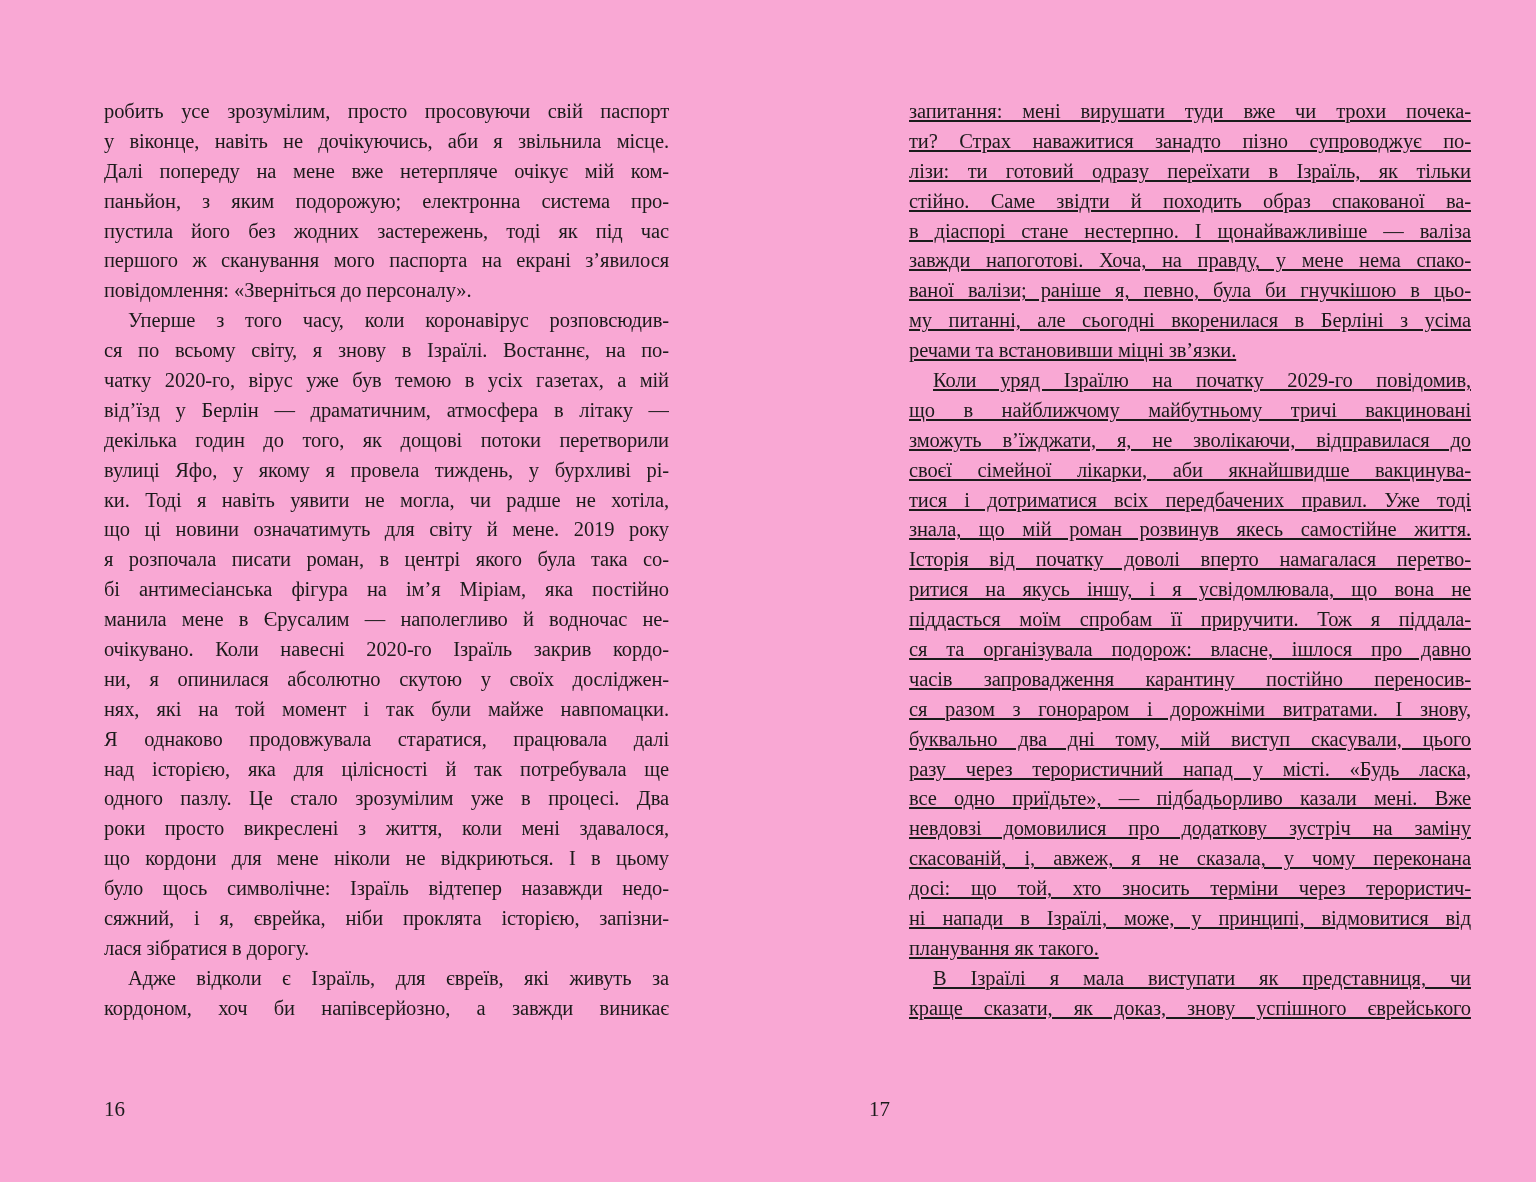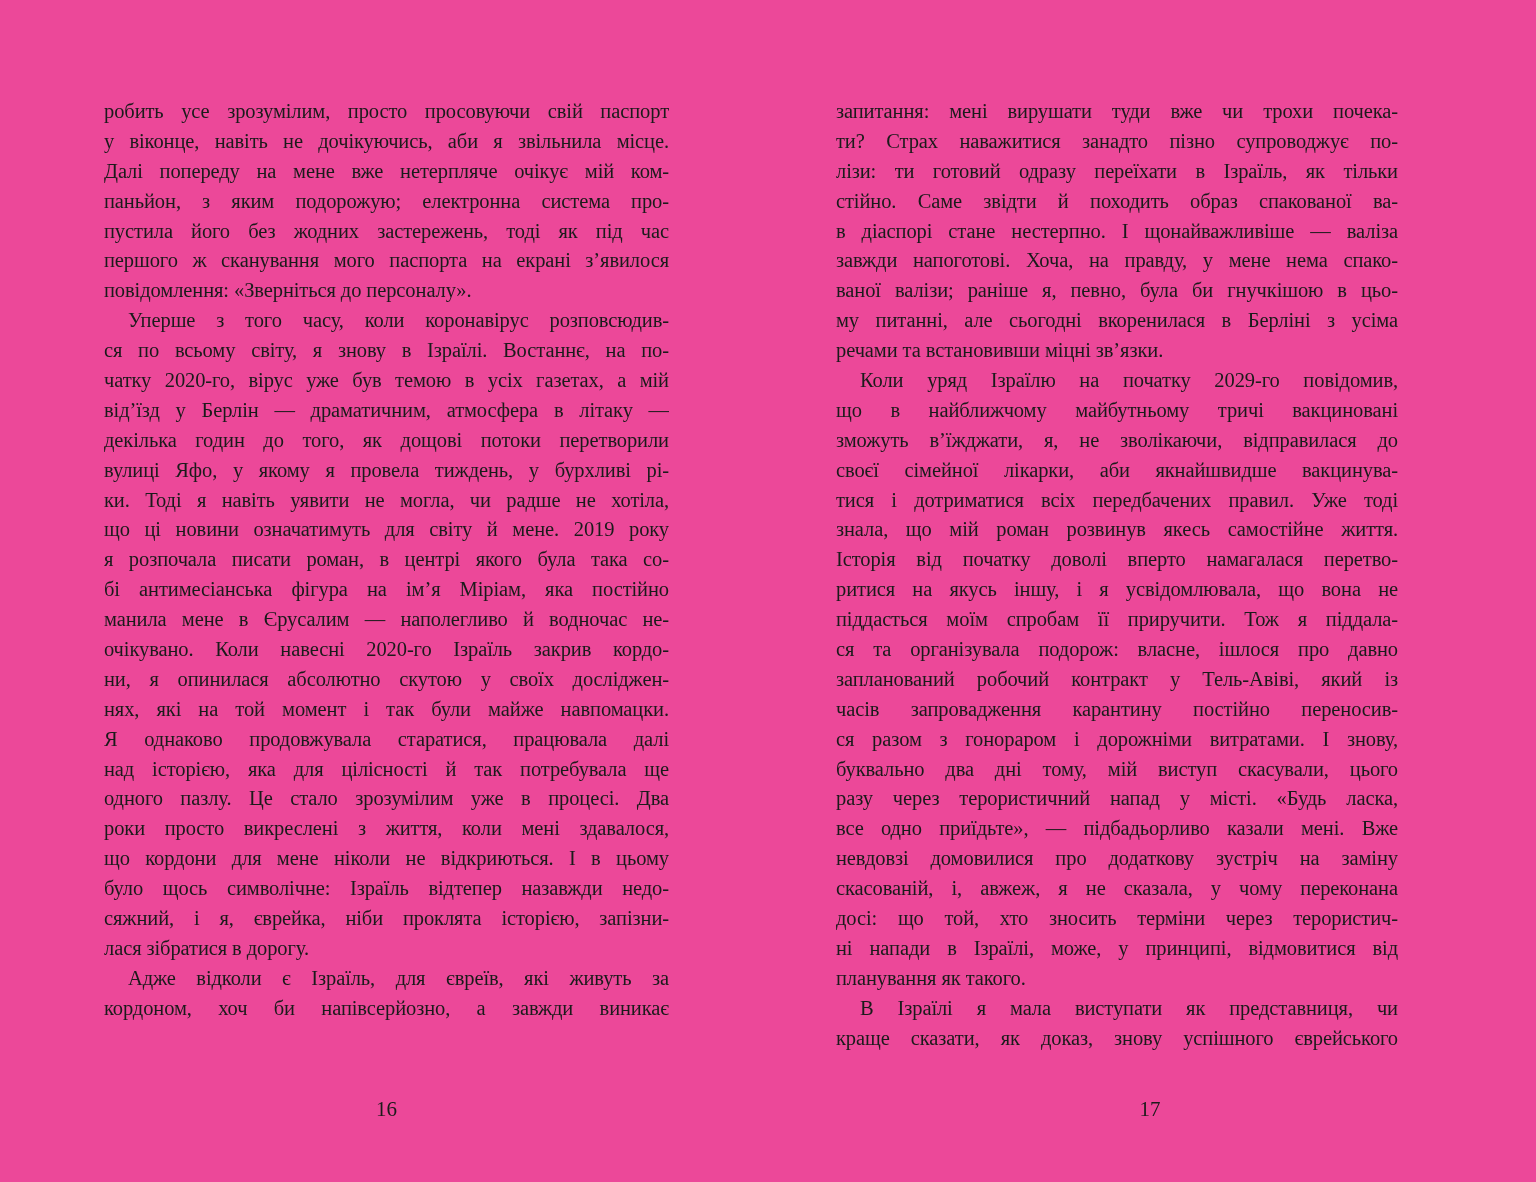--- a/index.html
+++ b/index.html
@@ -4,50 +4,49 @@
 <style>
   html, body {
     margin: 0;
     padding: 0;
     background: #ffffff;
   }
   .spread {
     position: relative;
     width: 1536px;
     height: 1182px;
-    background: #ec4899;
+    background: #f9a8d4;
     font-family: "Liberation Serif", "DejaVu Serif", serif;
     color: #1b1b1b;
     overflow: hidden;
   }
   .textblock {
     position: absolute;
     top: 97px;
   }
   #left-lines  { left: 104px; width: 565px; }
-  #right-lines { left: 836px; width: 562px; }
+  #right-lines { left: 909px; width: 562px; text-decoration: underline; }
   .line {
     height: 29.9px;
     line-height: 29.9px;
     font-size: 20.5px;
     letter-spacing: -0.1px;
     text-align: justify;
     text-align-last: justify;
     overflow: hidden;
     white-space: normal;
   }
   .line.end { text-align-last: left; }
   .line.ind { text-indent: 24px; }
   .pagenum {
     position: absolute;
     top: 1094px;
     height: 30px;
     line-height: 30px;
     font-size: 21px;
-    text-align: center;
   }
   #pn-left  { left: 104px; width: 565px; }
   #pn-right { left: 869px; width: 562px; }
 </style>
 </head>
 <body>
 
 <div class="spread">
   <div class="textblock" id="left-lines">
       <div class="line">робить усе зрозумілим, просто просовуючи свій паспорт</div>
@@ -95,21 +94,20 @@
       <div class="line ind">Коли уряд Ізраїлю на початку 2029-го повідомив,</div>
       <div class="line">що в найближчому майбутньому тричі вакциновані</div>
       <div class="line">зможуть в’їжджати, я, не зволікаючи, відправилася до</div>
       <div class="line">своєї сімейної лікарки, аби якнайшвидше вакцинува-</div>
       <div class="line">тися і дотриматися всіх передбачених правил. Уже тоді</div>
       <div class="line">знала, що мій роман розвинув якесь самостійне життя.</div>
       <div class="line">Історія від початку доволі вперто намагалася перетво-</div>
       <div class="line">ритися на якусь іншу, і я усвідомлювала, що вона не</div>
       <div class="line">піддасться моїм спробам її приручити. Тож я піддала-</div>
       <div class="line">ся та організувала подорож: власне, ішлося про давно</div>
-      <div class="line">запланований робочий контракт у Тель-Авіві, який із</div>
       <div class="line">часів запровадження карантину постійно переносив-</div>
       <div class="line">ся разом з гонораром і дорожніми витратами. І знову,</div>
       <div class="line">буквально два дні тому, мій виступ скасували, цього</div>
       <div class="line">разу через терористичний напад у місті. «Будь ласка,</div>
       <div class="line">все одно приїдьте», — підбадьорливо казали мені. Вже</div>
       <div class="line">невдовзі домовилися про додаткову зустріч на заміну</div>
       <div class="line">скасованій, і, авжеж, я не сказала, у чому переконана</div>
       <div class="line">досі: що той, хто зносить терміни через терористич-</div>
       <div class="line">ні напади в Ізраїлі, може, у принципі, відмовитися від</div>
       <div class="line end">планування як такого.</div>

